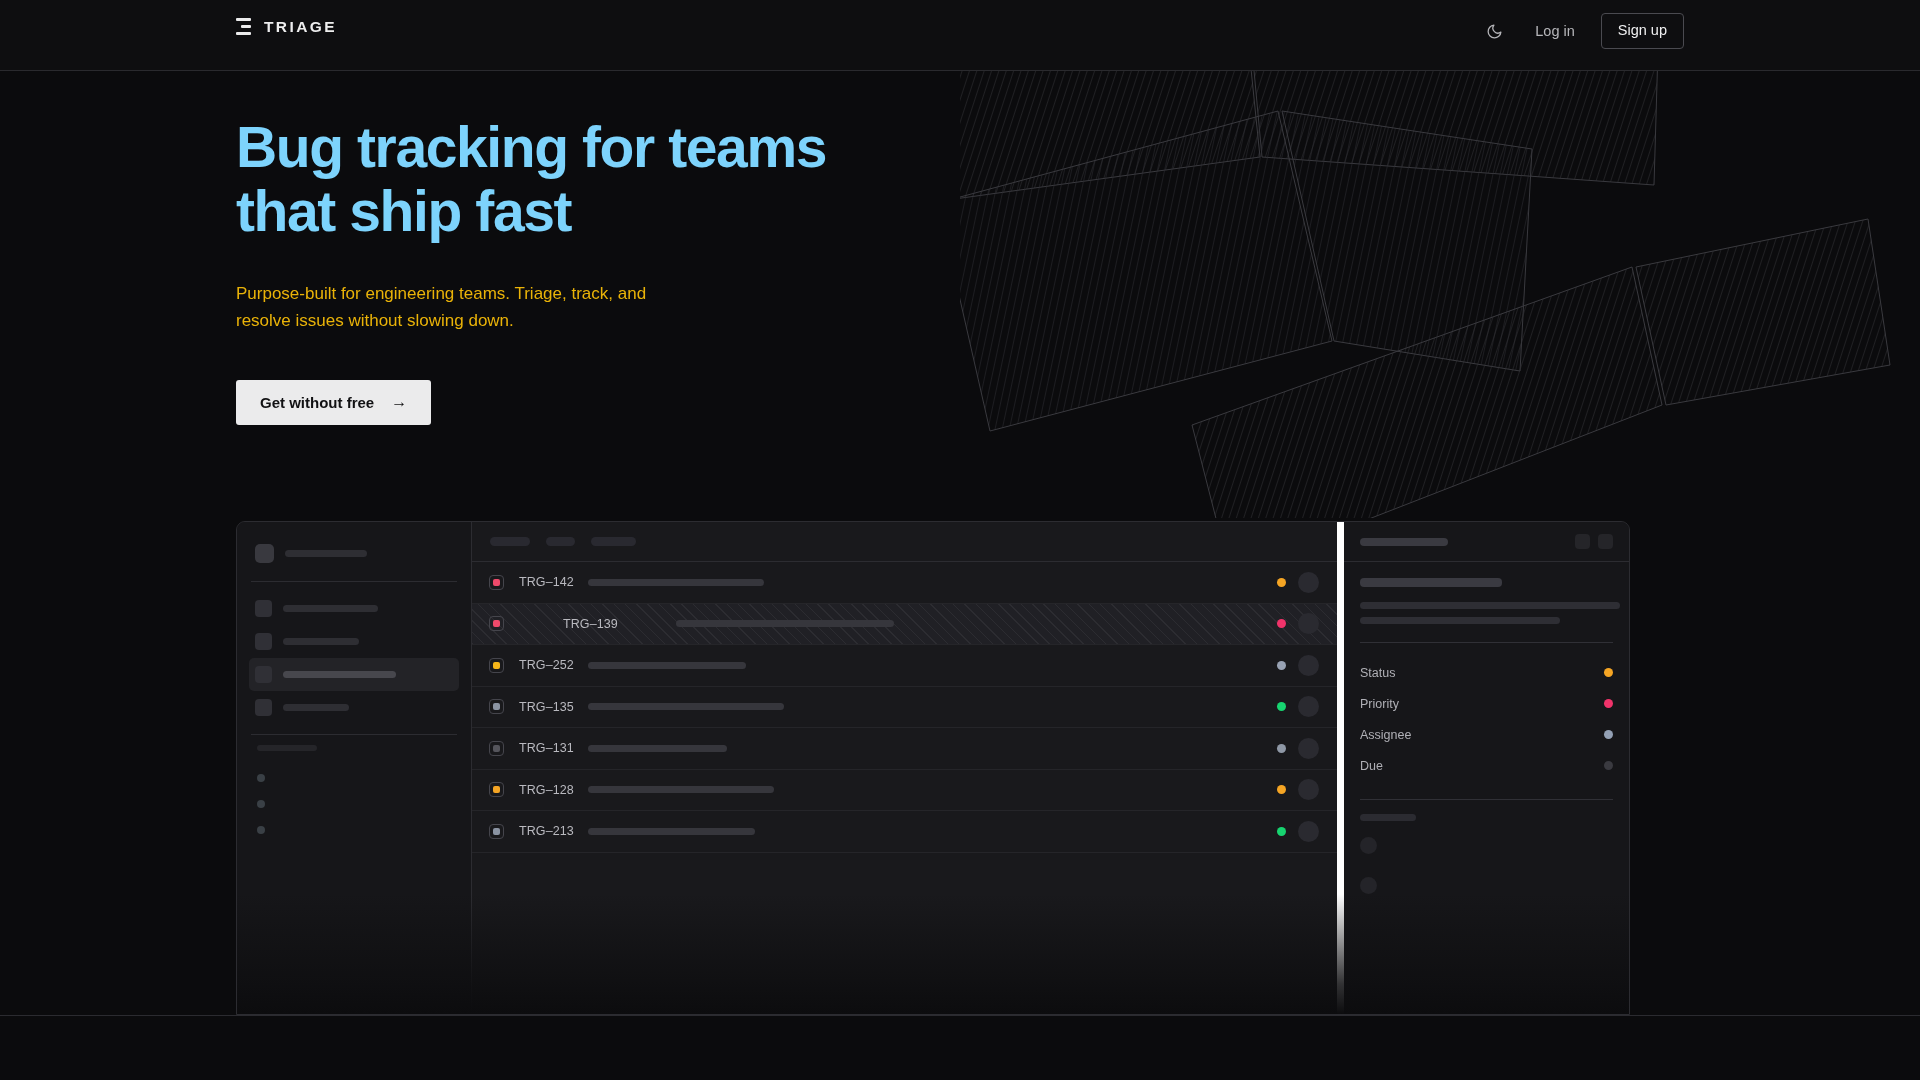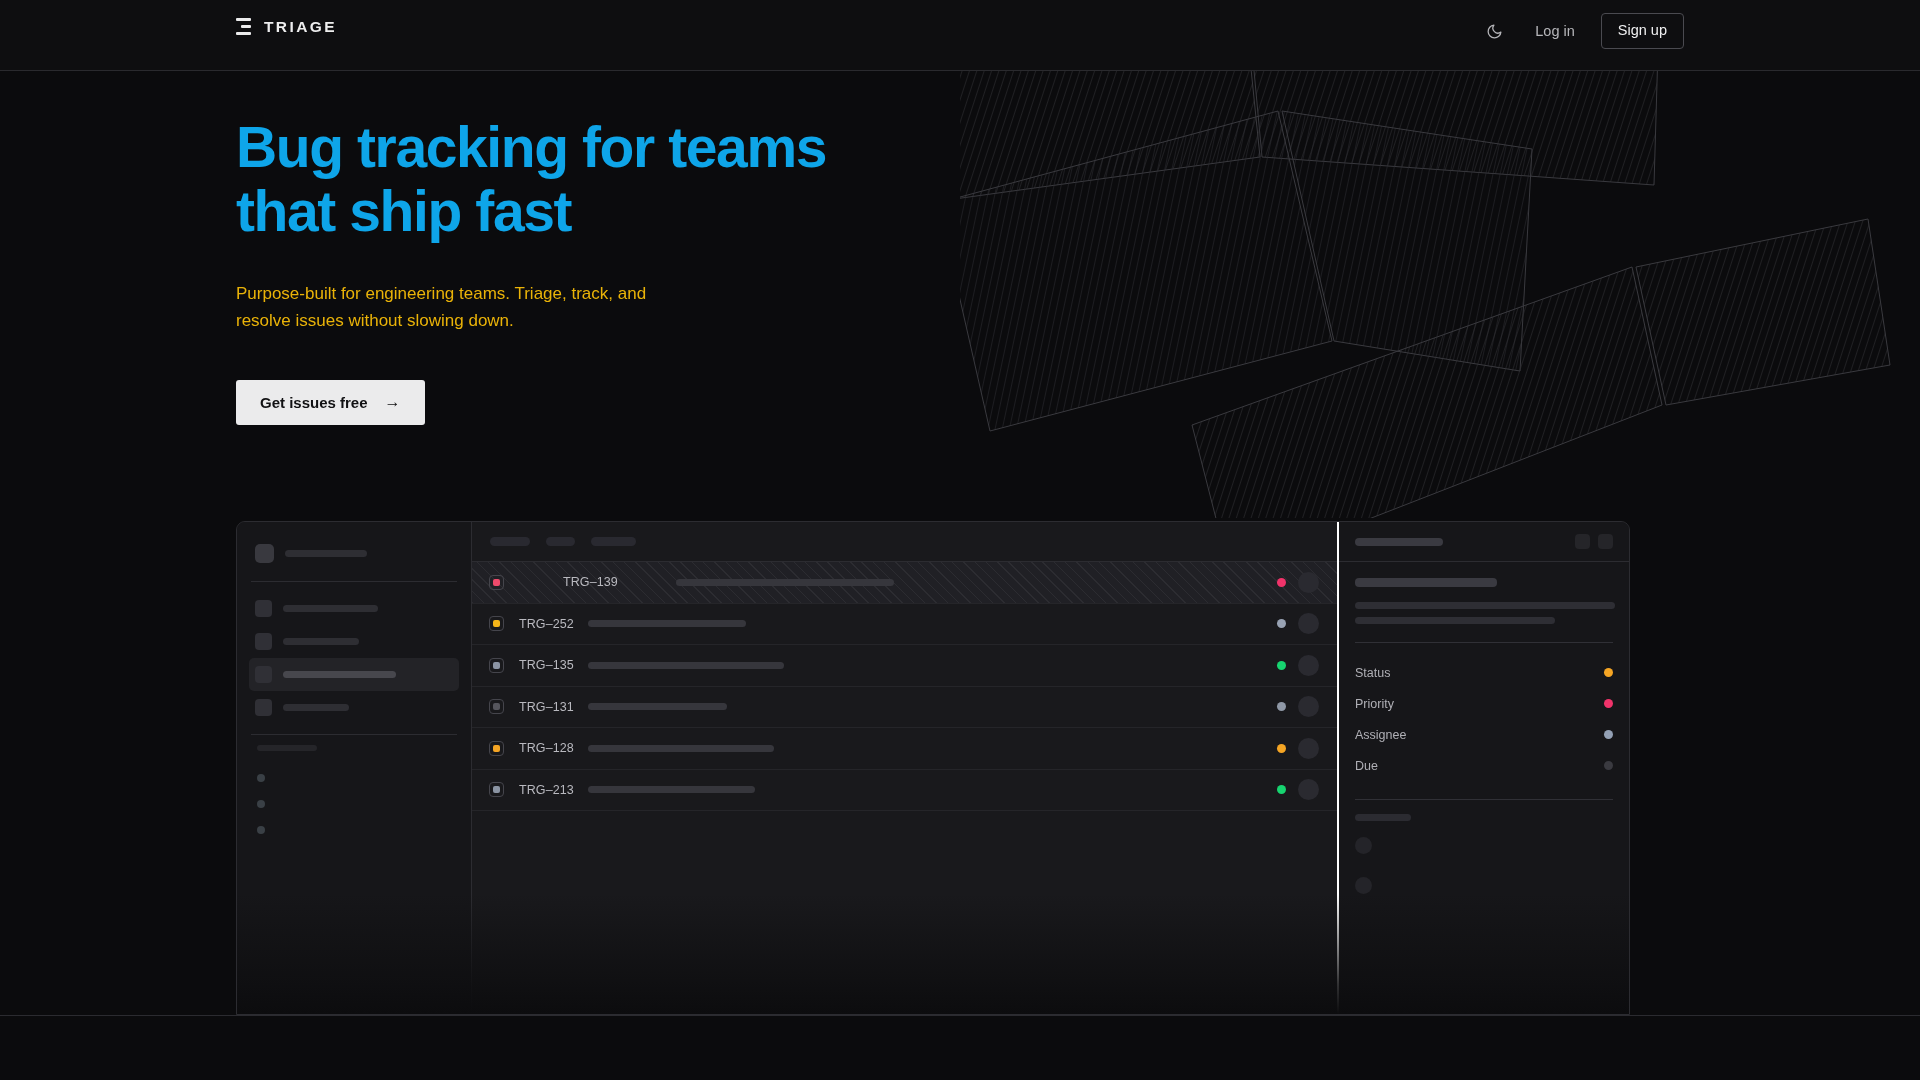--- a/index.html
+++ b/index.html
@@ -126,21 +126,21 @@
     left: 236px;
     top: 53px;
     width: 760px;
     z-index: 5;
   }
   .hero-title {
     font-size: 57px;
     line-height: 1.12;
     font-weight: 700;
     letter-spacing: -1.4px;
-    color: #0ea5e9;
+    color: #7dd3fc;
     white-space: pre-line;
   }
   .hero-sub {
     margin-top: 36px;
     font-size: 17px;
     line-height: 1.62;
     color: #eab308;
     max-width: 470px;
     white-space: pre-line;
   }
@@ -267,21 +267,21 @@
     display: flex; align-items: center; gap: 12px;
     position: relative; z-index: 2;
   }
   .status-dot { width: 9px; height: 9px; border-radius: 50%; display: block; }
   .avatar { width: 21px; height: 21px; border-radius: 50%; background: #2a2a30; display: block; }
 
   
   .mk-detail {
     width: 292px;
     flex: 0 0 292px;
-    border-left: 2px solid #ffffff;
+    border-left: 7px solid #ffffff;
     background: #161619;
     display: flex;
     flex-direction: column;
   }
   .mk-detail-head {
     height: 40px;
     border-bottom: 1px solid #2c2c31;
     display: flex; align-items: center;
     padding: 0 16px;
     gap: 8px;
@@ -358,21 +358,21 @@
       <path d="M676 214 L908 166 L930 312 L706 352 Z"></path>
     </g>
   </svg>
 
   <div class="hero-copy">
     <h1 class="hero-title">Bug tracking for teams
 that ship fast</h1>
     <p class="hero-sub">Purpose-built for engineering teams. Triage, track, and
 resolve issues without slowing down.</p>
     <button class="cta">
-      <span>Get issues free</span>
+      <span>Get without free</span>
       <span class="cta-arrow">→</span>
     </button>
   </div>
 </section>
 
 <section class="mock">
 
   <aside class="mk-side">
     <div class="sk-row">
       <span class="sk-sq lg"></span>
@@ -412,20 +412,31 @@
       </div>
   </aside>
 
   <main class="mk-list">
     <div class="mk-list-head" id="list-toolbar">
         <span class="pill" style="width: 40px;"></span>
         <span class="pill" style="width: 29px;"></span>
         <span class="pill" style="width: 45px;"></span>
       </div>
     <div class="mk-rows" id="issue-rows">
+        <div class="mk-row">
+          <span class="badge">
+            <i style="background:#ef4a6b"></i>
+          </span>
+          <span class="row-id">TRG–142</span>
+          <span class="row-bar" style="width:176px"></span>
+          <span class="row-right">
+            <span class="status-dot" style="background:#f5a524"></span>
+            <span class="avatar"></span>
+          </span>
+        </div>
         <div class="mk-row sel">
           <span class="badge">
             <i style="background:#ef4a6b"></i>
           </span>
           <span class="row-id">TRG–139</span>
           <span class="row-bar" style="width:218px"></span>
           <span class="row-right">
             <span class="status-dot" style="background:#f0336a"></span>
             <span class="avatar"></span>
           </span>

